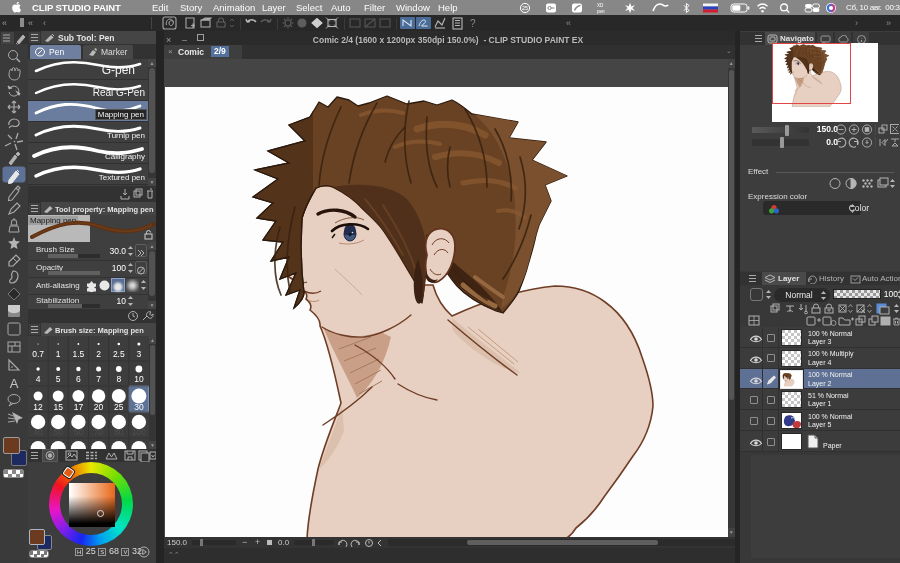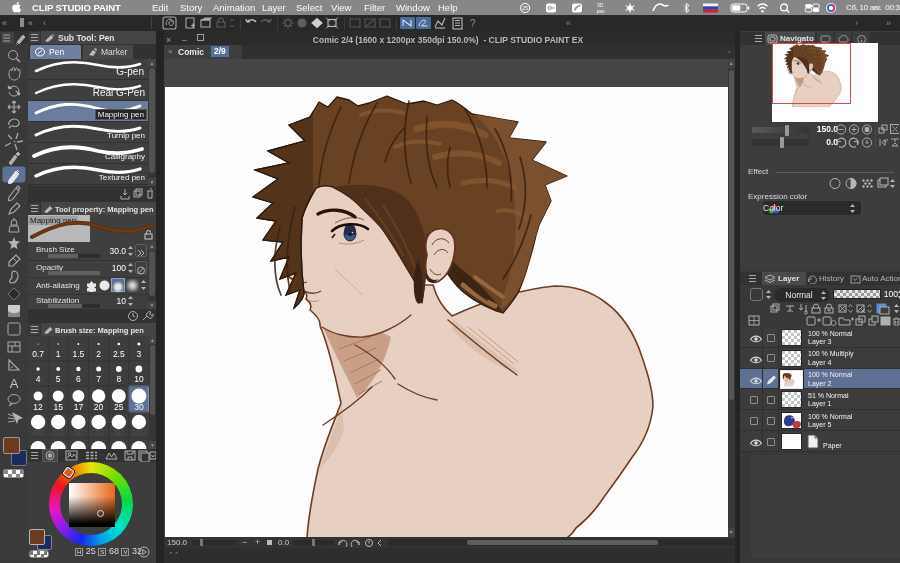--- a/index.html
+++ b/index.html
@@ -29,21 +29,21 @@
     <svg class="abs" style="left:12px;top:2px" width="11" height="12" viewBox="0 0 11 12">
         <path fill="#fff" d="M7.6 1.7c-.5.6-1.3 1-2 1-.1-.8.2-1.6.7-2.1C6.8.0 7.7-.3 8.4-.3c.1.8-.2 1.5-.8 2zm.7 1.2c-1.1-.1-2 .6-2.5.6-.5 0-1.3-.6-2.2-.6-1.1 0-2.2.7-2.8 1.7C-.4 6.7.5 9.6 1.6 11.2c.6.8 1.2 1.7 2.1 1.6.8 0 1.2-.5 2.2-.5s1.3.5 2.2.5c.9 0 1.5-.8 2-1.6.6-.9.9-1.8.9-1.9 0 0-1.8-.7-1.8-2.7 0-1.7 1.4-2.5 1.4-2.5-.8-1.1-2-1.2-2.3-1.2z" transform="scale(.82)"></path>
       </svg>
     <div class="item" style="left:32px;font-weight:bold;font-size:9.5px;letter-spacing:-.1px;top:2px">CLIP STUDIO PAINT</div>
     <div class="item" style="left:125px;margin-top:48px;">File</div>
     <div class="item" style="left:152px">Edit</div>
     <div class="item" style="left:180px">Story</div>
     <div class="item" style="left:213px">Animation</div>
     <div class="item" style="left:262px">Layer</div>
     <div class="item" style="left:296px">Select</div>
-    <div class="item" style="left:331px">View</div>
+    <div class="item" style="left:331px">Auto</div>
     <div class="item" style="left:364px">Filter</div>
     <div class="item" style="left:396px">Window</div>
     <div class="item" style="left:438px">Help</div>
 
     <svg class="abs" style="left:519px;top:2px" width="330" height="12" viewBox="0 0 330 12">
       <g fill="none" stroke="#fff" stroke-width="1">
         <circle cx="6" cy="6" r="4.6"></circle>
           <text x="6" y="8.4" fill="#fff" stroke="none" font-size="5.4" text-anchor="middle" font-family="Liberation Sans">25</text>
         <rect x="27" y="1.5" width="10" height="9" rx="2" fill="#fff" stroke="none"></rect>
           <circle cx="30.5" cy="6" r="1.6" fill="none" stroke="#878787"></circle>
@@ -269,21 +269,21 @@
           <path d="M2 8l4-5 3 2-3 4z" fill="#b9b9b9"></path>
           <path d="M7 2l2-1 1 2-1 1z" fill="#b9b9b9"></path>
         </svg>
       <div class="abs" style="left:73px;top:3px;font-size:8.5px;color:#ddd">Marker</div>
     </div>
     <div class="abs" style="left:0;top:28px;width:120px;height:127px;background:#3f3f3f" id="subtool-list">
         <div style="position:absolute;left:0;top:0px;width:120px;height:21px;background:#3f3f3f;border-bottom:1px solid #303030">
           <svg width="120" height="21" style="position:absolute;left:0;top:0">
             <path d="M8 12 C28 2 48 1 70 6 C88 10 100 9 112 5" stroke="#fff" stroke-width="2.6" fill="none" stroke-linecap="round"></path>
           </svg>
-          <div style="position:absolute;right:4px;bottom:2px;font-size:10px;color:#f2f2f2">G-pen</div>
+          <div style="position:absolute;right:13px;bottom:2px;font-size:12px;color:#f2f2f2">G-pen</div>
         </div>
         <div style="position:absolute;left:0;top:21px;width:120px;height:21px;background:#3f3f3f;border-bottom:1px solid #303030">
           <svg width="120" height="21" style="position:absolute;left:0;top:0">
             <path d="M8 13 C28 3 48 2 70 7 C88 11 100 10 112 6" stroke="#fff" stroke-width="2.4" fill="none" stroke-linecap="round"></path>
           </svg>
           <div style="position:absolute;right:3px;bottom:2px;font-size:10px;color:#f2f2f2">Real G-Pen</div>
         </div>
         <div style="position:absolute;left:0;top:42px;width:120px;height:21px;background:#6b7d9e;border-bottom:1px solid #303030">
           <svg width="120" height="21" style="position:absolute;left:0;top:0">
             <path d="M8 12 C28 2 46 1 68 7 C88 12 100 10 112 5" stroke="#fff" stroke-width="2.8" fill="none" stroke-linecap="round"></path>
@@ -814,21 +814,21 @@
             <path d="M1 7l2.5 3L6 7z" fill="#b5b5b5" stroke="none"></path>
           </g>
       </svg>
       <div class="abs" style="left:8px;top:42px;font-size:8px;color:#dcdcdc">Expression color</div>
       <div class="abs" style="left:23px;top:51px;width:98px;height:14px;background:#2a2a2a;border-radius:3px">
         <svg class="abs" style="left:5px;top:2.5px" width="12" height="10">
             <circle cx="6" cy="3.5" r="2.6" fill="#d23b2f"></circle>
             <circle cx="3.6" cy="6.8" r="2.6" fill="#3aa33a"></circle>
             <circle cx="8.4" cy="6.8" r="2.6" fill="#2f62c8"></circle>
           </svg>
-        <div class="abs" style="left:0;top:2px;width:106px;text-align:left;font-size:8.5px;color:#e8e8e8">Color</div>
+        <div class="abs" style="left:0;top:2px;width:106px;text-align:right;font-size:8.5px;color:#e8e8e8">Color</div>
         <svg class="abs" style="left:86px;top:2px" width="8" height="11">
             <path d="M1 4l2.5-3L6 4z" fill="#b5b5b5"></path>
             <path d="M1 7l2.5 3L6 7z" fill="#b5b5b5"></path>
           </svg>
       </div>
     </div>
 
     <div class="abs" style="left:3px;top:240px;width:160px;height:292px;background:#383838" id="layers-panel">
       <div class="abs" style="left:0;top:1px;width:160px;height:13px;background:#323232">
         <svg class="abs" style="left:8px;top:2px" width="10" height="9">

